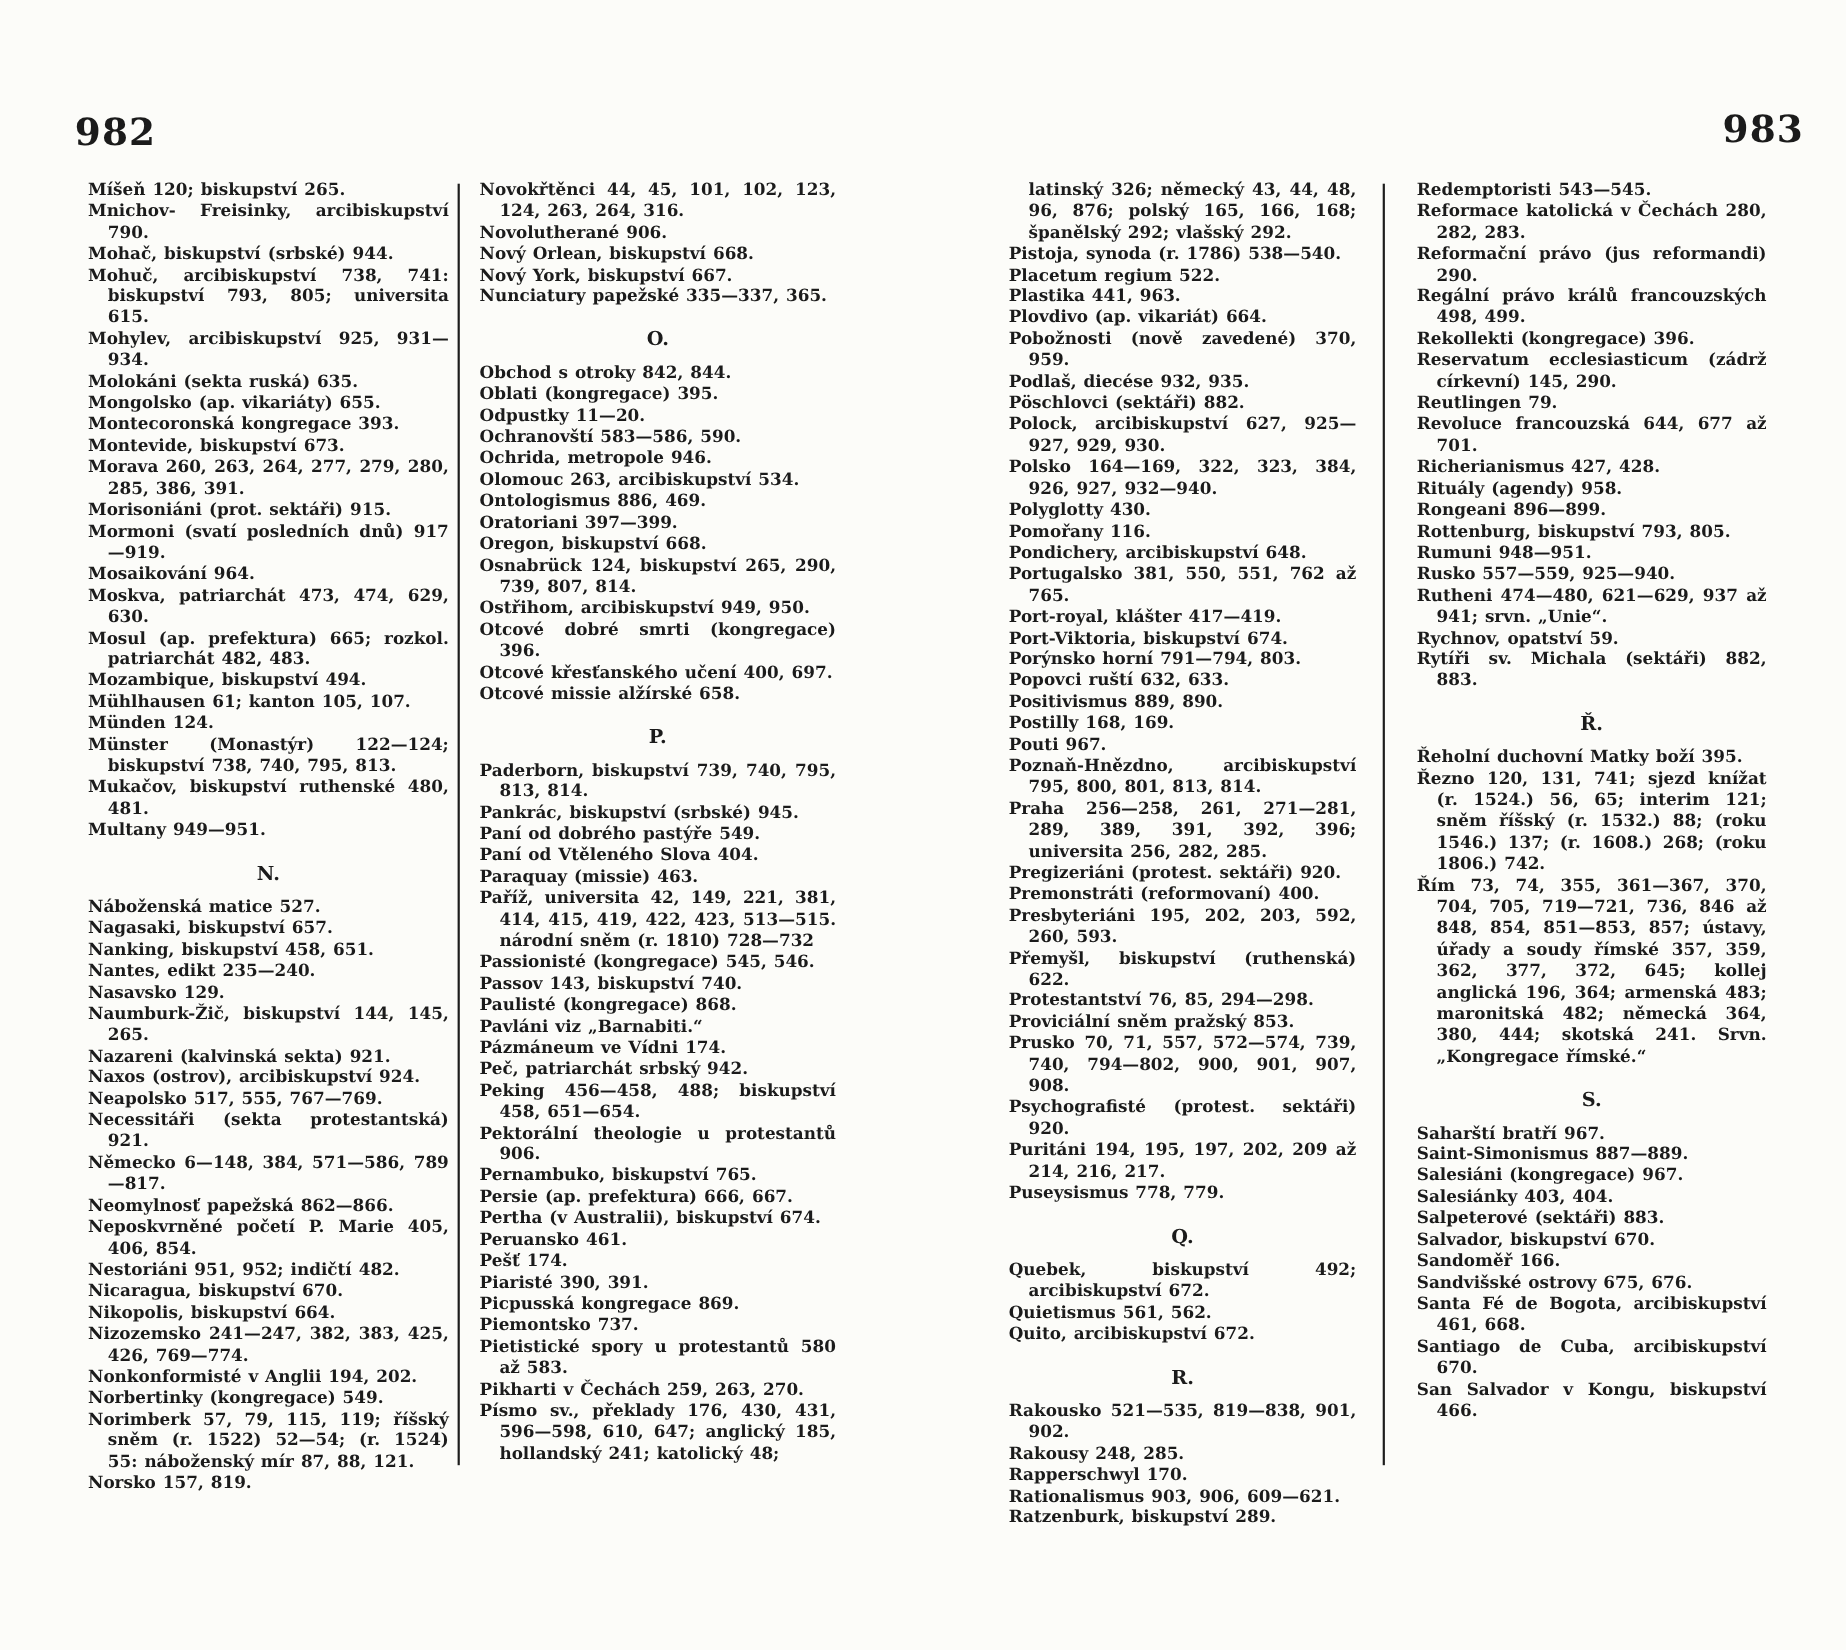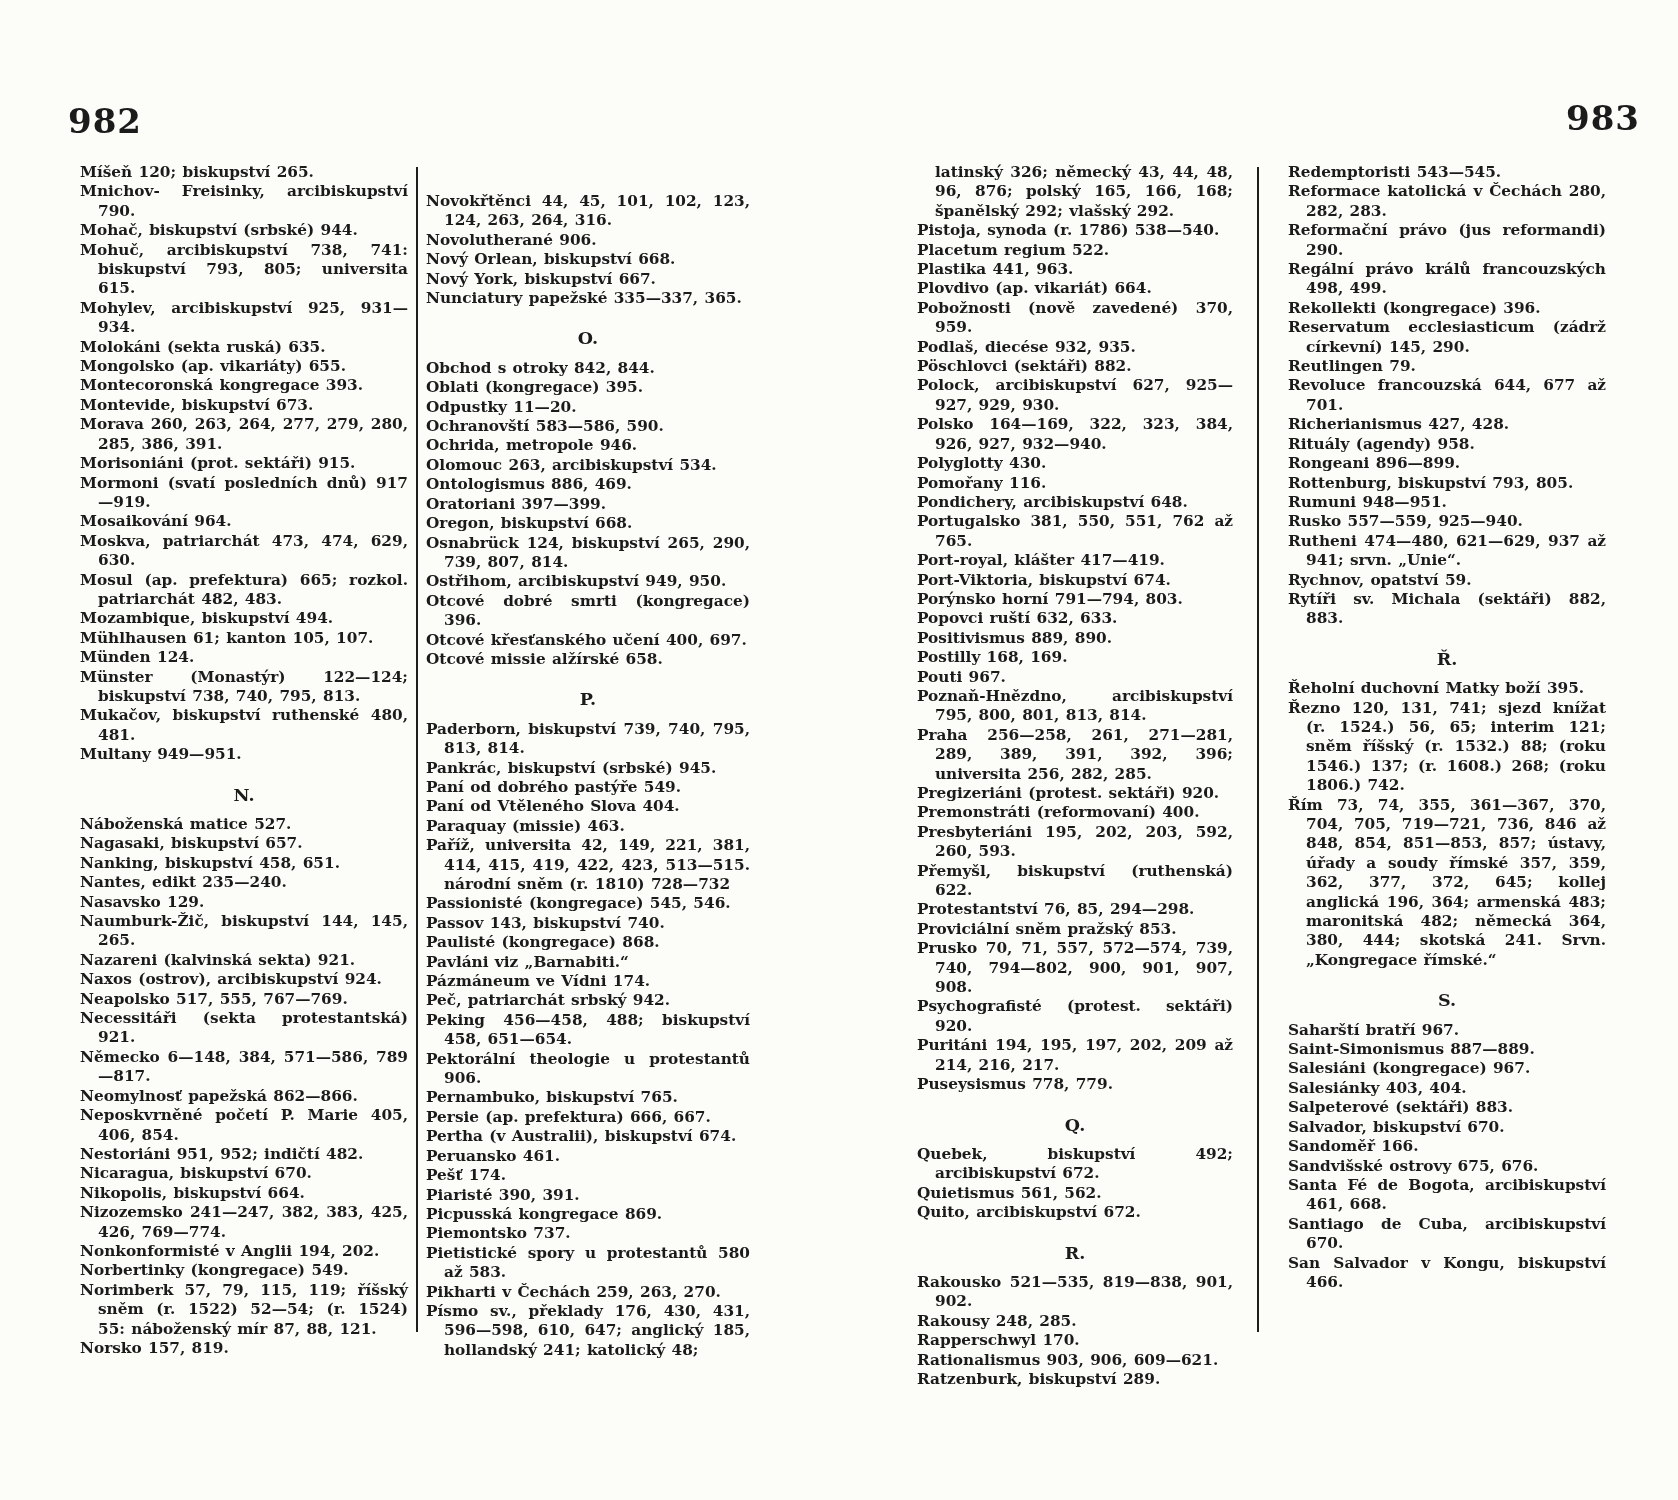--- a/index.html
+++ b/index.html
@@ -51,21 +51,21 @@
     text-indent: 0;
   }
   .col .header {
     text-align: center;
     text-indent: 0;
     padding-left: 0;
     font-size: 17.5px;
     margin: 21px 0 10px 0;
   }
   #col1 { left: 80px;   width: 328px; }
-  #col2 { left: 426px;  width: 324px; margin-top: 29px; }
+  #col2 { left: 436px;  width: 324px; }
   #col3 { left: 917px;  width: 316px; }
   #col4 { left: 1288px; width: 318px; }
 </style>
 </head>
 <body>
 
 <div>
   <div class="pageno left">982</div>
   <div class="pageno right">983</div>
 

